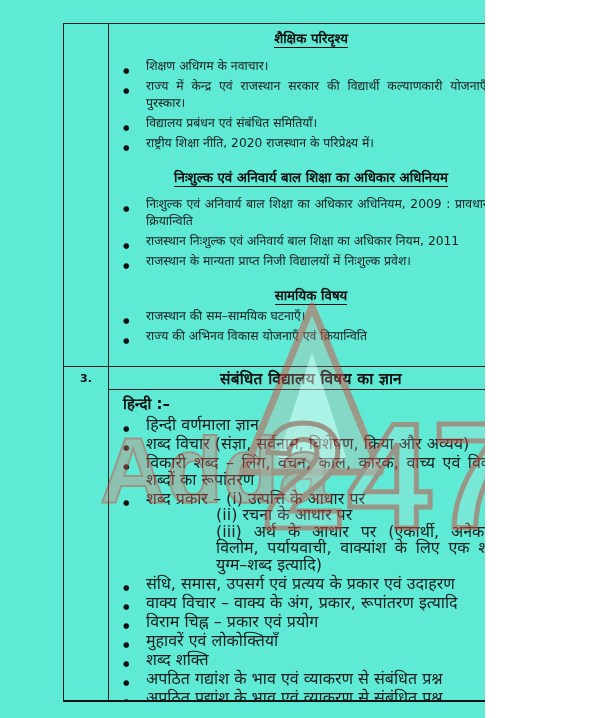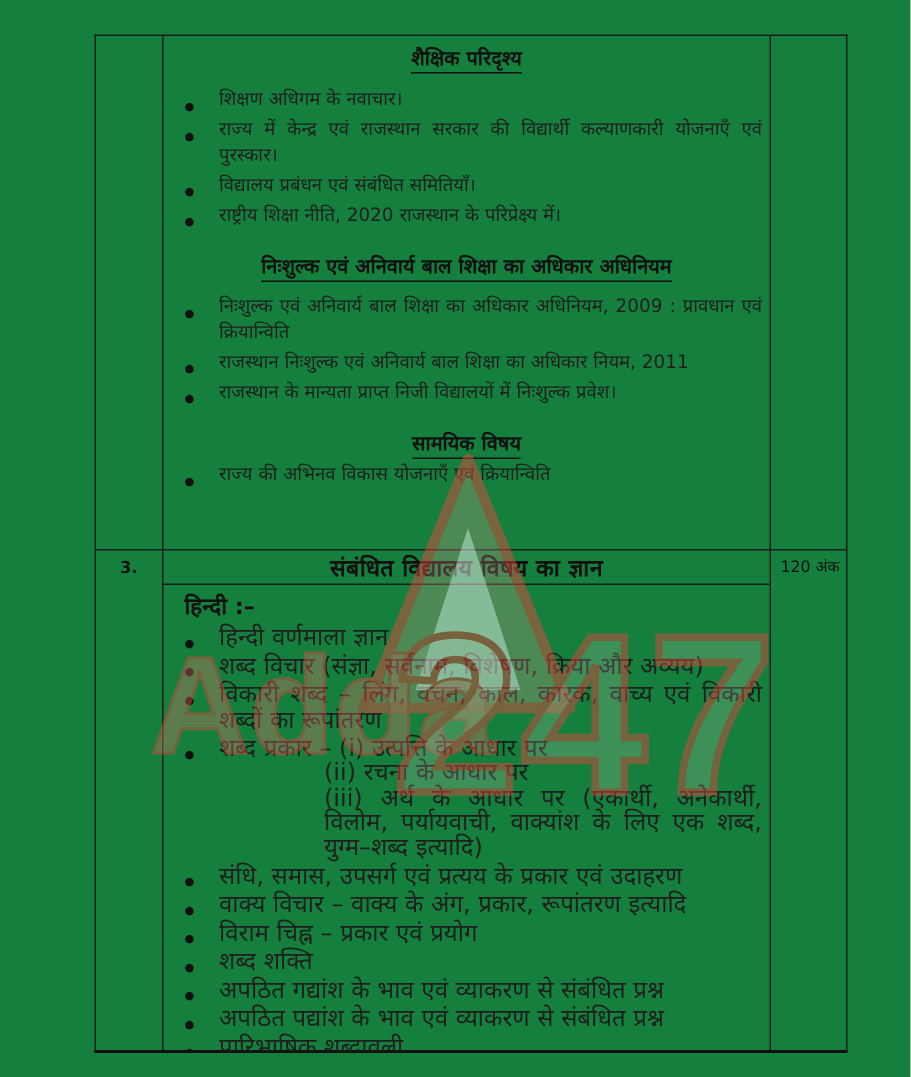--- a/index.html
+++ b/index.html
@@ -1,17 +1,17 @@
 <!DOCTYPE html>
 <html><head>
 <meta charset="utf-8">
 <style>
   html,body{margin:0;padding:0;background:#ffffff;}
   .canvas{
-    position:relative;width:607px;height:718px;background:#15803d;overflow:hidden;
+    position:relative;width:485px;height:718px;background:#5eead4;overflow:hidden;
     font-family:"DejaVu Sans", sans-serif;color:#222;
   }
   
   .table{
     position:absolute;left:63px;top:23px;width:502px;height:679px;
     border:1px solid #1d1d1d;border-bottom:2px solid #111;box-sizing:border-box;
     background:transparent;
   }
   .vline{position:absolute;top:0;bottom:0;width:1px;background:#1d1d1d;}
   .v1{left:44px;}
@@ -92,20 +92,23 @@
             </li>
             <li>
               <div class="li-text">राजस्थान के मान्यता प्राप्त निजी विद्यालयों में निःशुल्क प्रवेश।</div>
             </li>
           </ul>
         </div>
         <div class="sec sec-2">
           <div class="sec-heading"><span class="hd">सामयिक विषय</span></div>
           <ul class="blist">
             <li>
+              <div class="li-text">राजस्थान की सम–सामयिक घटनाएँ।</div>
+            </li>
+            <li>
               <div class="li-text">राज्य की अभिनव विकास योजनाएँ एवं क्रियान्विति</div>
             </li>
           </ul>
         </div>
       </div>
 
     <div class="cell row3-num">3.</div>
 
     <div class="cell row3-title-cell">
       <span class="ttl">संबंधित विद्यालय विषय का ज्ञान</span>
@@ -131,20 +134,23 @@
           <li>
             <div class="li-text">संधि, समास, उपसर्ग एवं प्रत्यय के प्रकार एवं उदाहरण</div>
           </li>
           <li>
             <div class="li-text">वाक्य विचार – वाक्य के अंग, प्रकार, रूपांतरण इत्यादि</div>
           </li>
           <li>
             <div class="li-text">विराम चिह्न – प्रकार एवं प्रयोग</div>
           </li>
           <li>
+            <div class="li-text">मुहावरें एवं लोकोक्तियाँ</div>
+          </li>
+          <li>
             <div class="li-text">शब्द शक्ति</div>
           </li>
           <li>
             <div class="li-text">अपठित गद्यांश के भाव एवं व्याकरण से संबंधित प्रश्न</div>
           </li>
           <li>
             <div class="li-text">अपठित पद्यांश के भाव एवं व्याकरण से संबंधित प्रश्न</div>
           </li>
           <li>
             <div class="li-text">पारिभाषिक शब्दावली</div>

